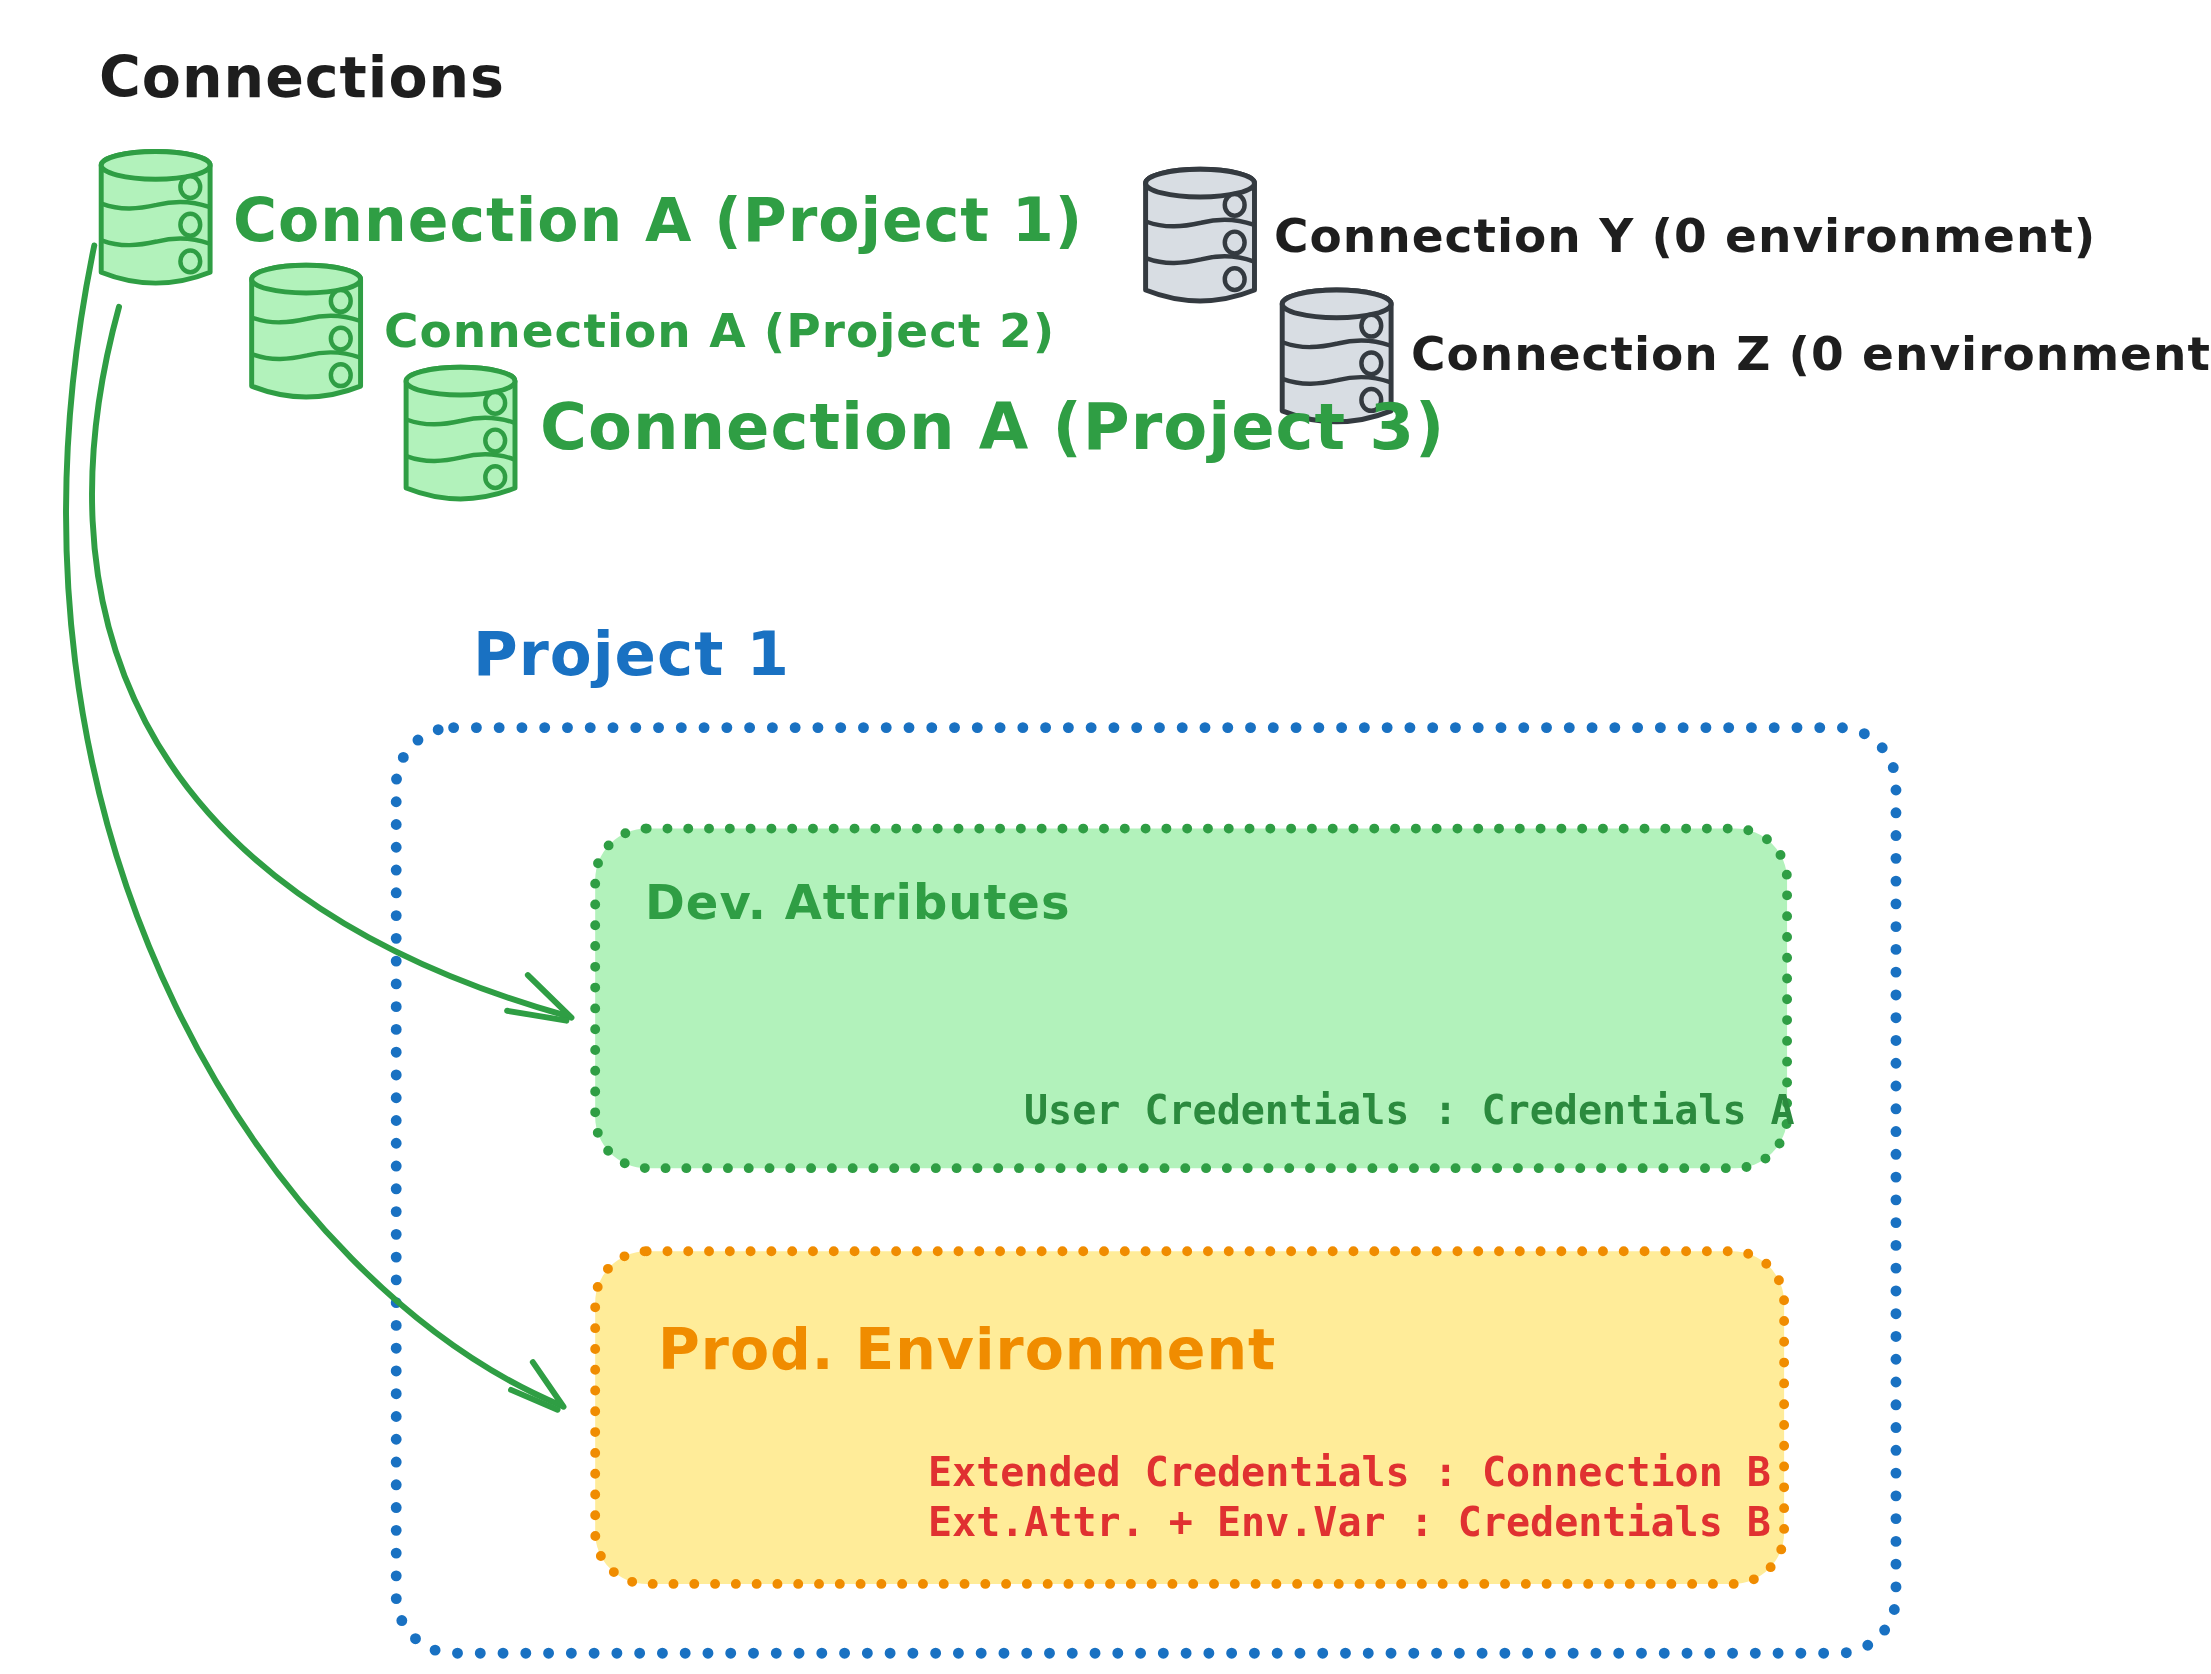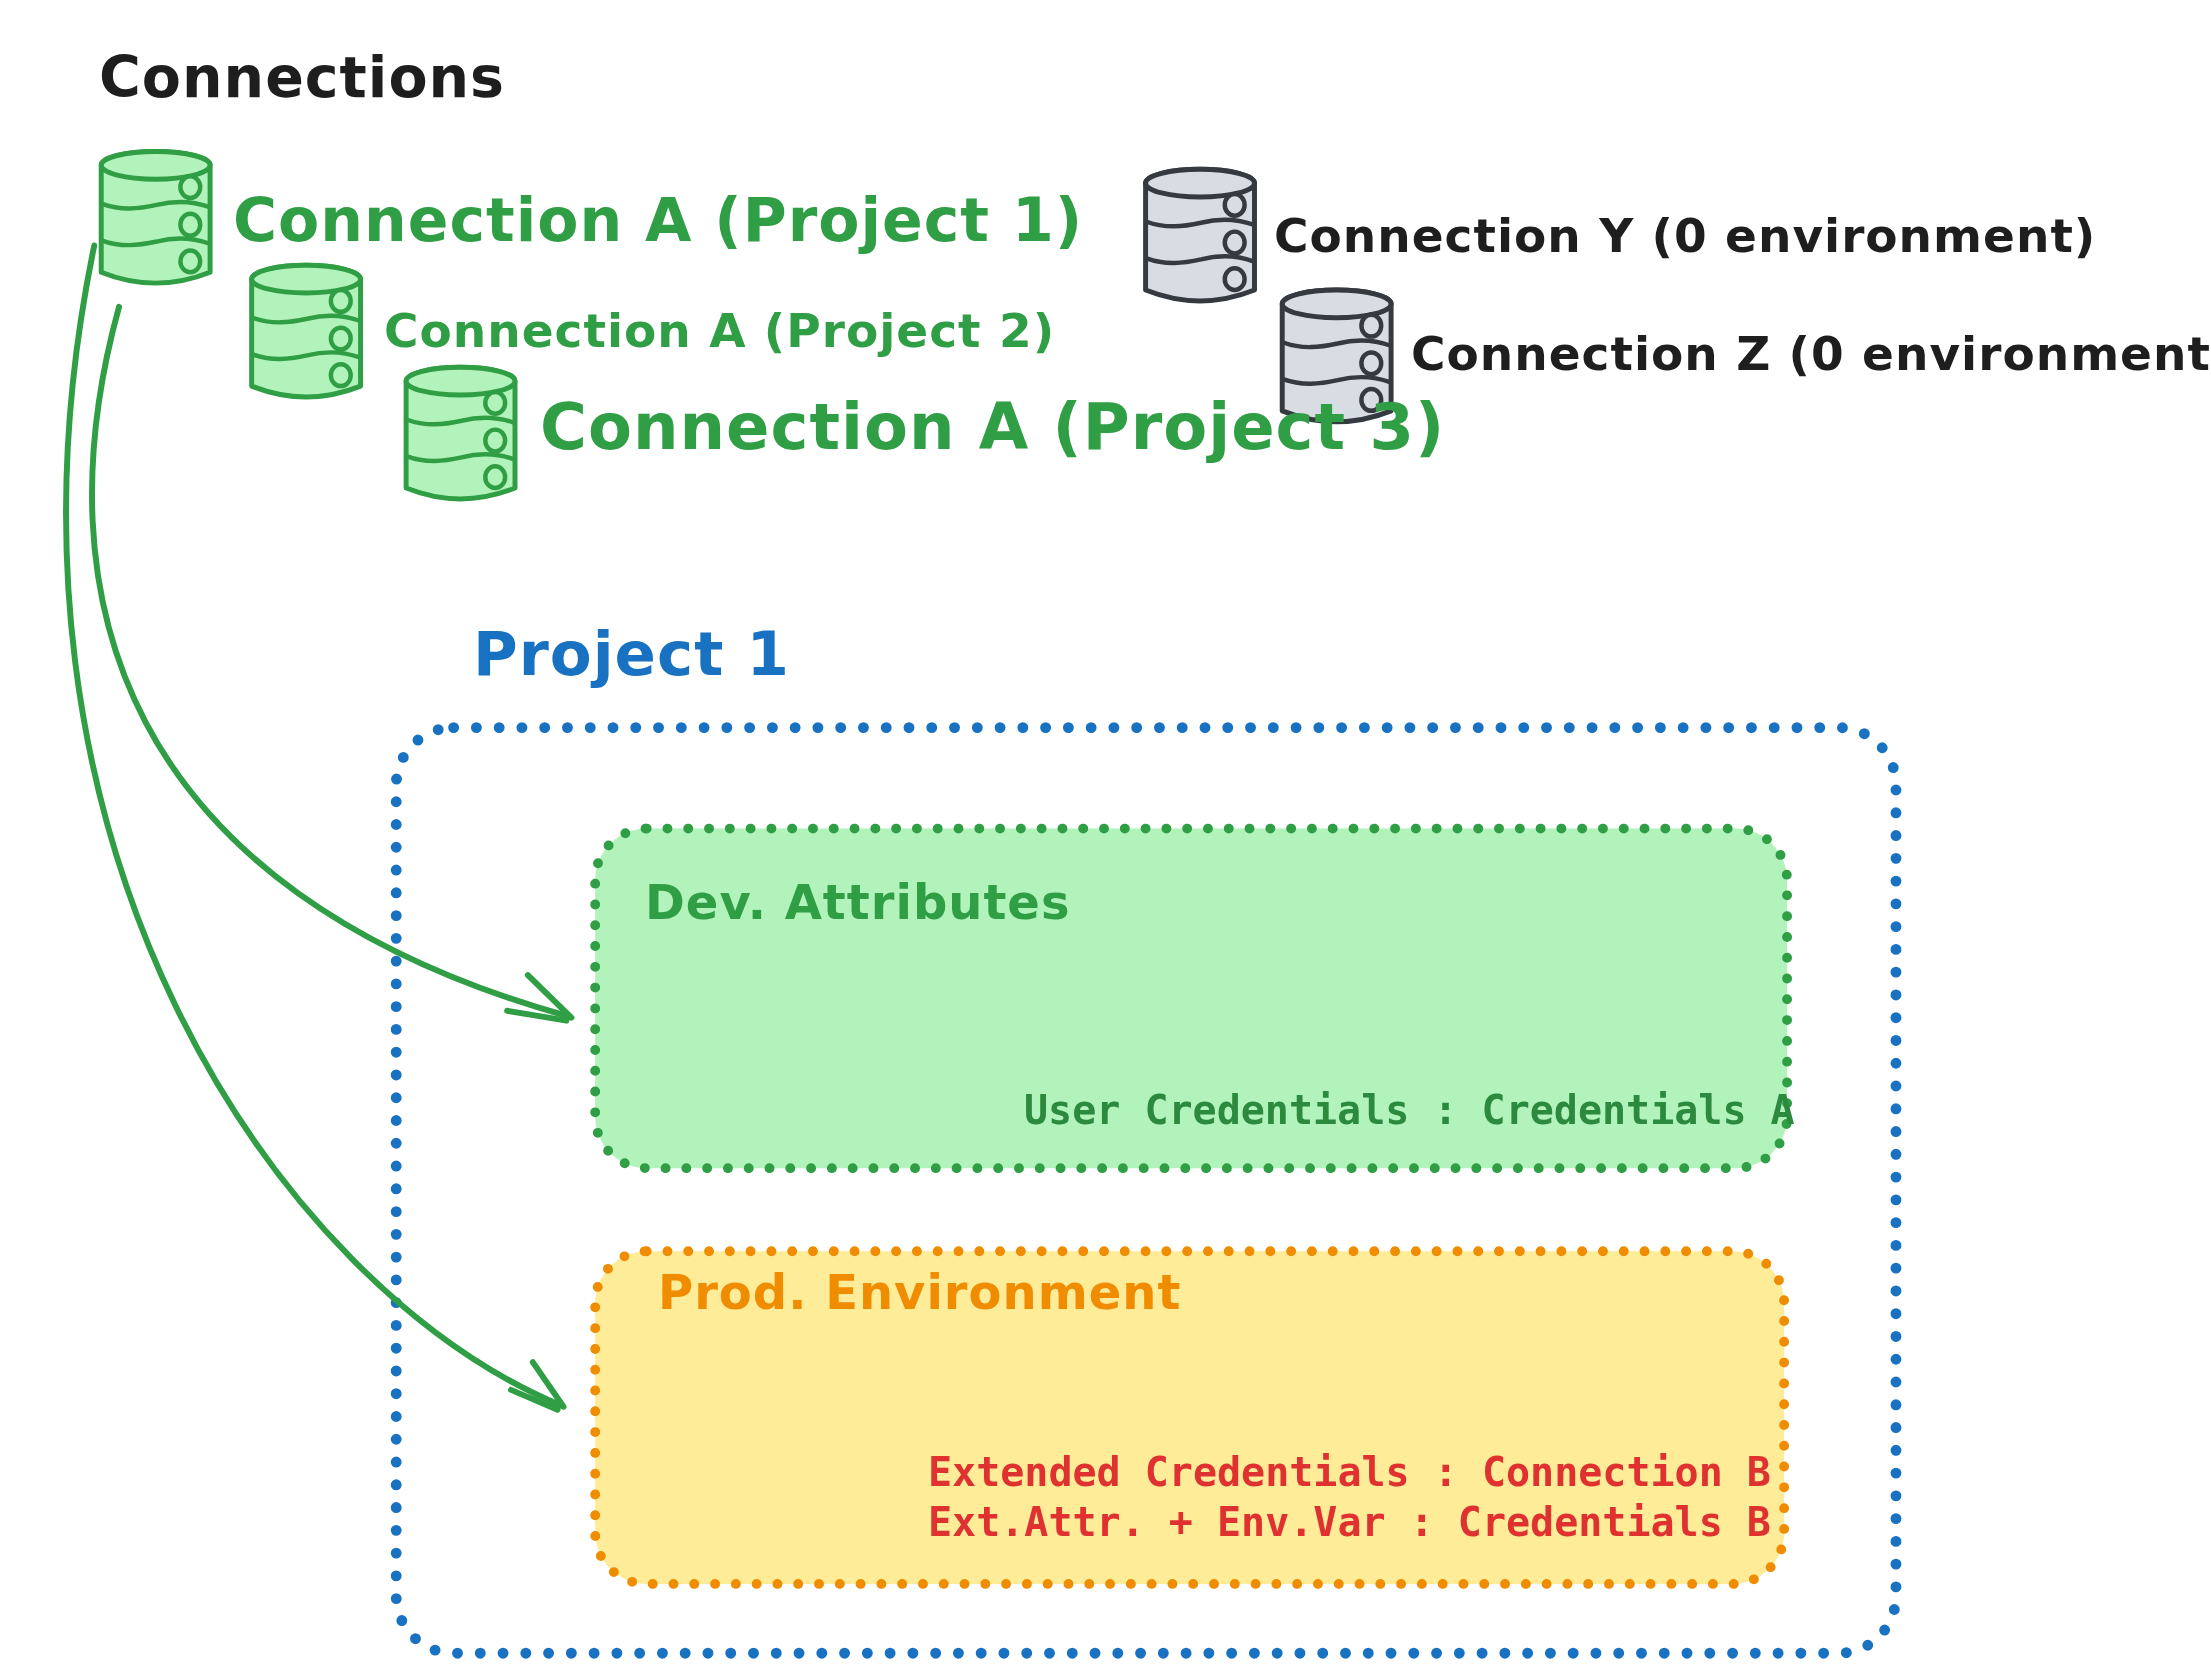--- a/index.html
+++ b/index.html
@@ -42,21 +42,21 @@
     font-weight:700;letter-spacing:1px;line-height:1;
   }
   .t-title{left:83px;top:77px;font-size:57px;color:var(--ink);margin-left:16px;}
   .t-a1{left:233px;top:220px;font-size:60px;color:var(--green);}
   .t-a2{left:384px;top:330px;font-size:47px;color:var(--green);}
   .t-a3{left:540px;top:427px;font-size:64px;color:var(--green);}
   .t-y{left:1274px;top:235px;font-size:47px;color:var(--ink);}
   .t-z{left:1411px;top:353px;font-size:47px;color:var(--ink);}
   .t-project{left:473px;top:653px;font-size:61px;color:var(--blue_text);}
   .t-dev{left:645px;top:902px;font-size:48px;color:var(--green);}
-  .t-prod{left:658px;top:1292px;font-size:48px;color:var(--orange);}
+  .t-prod{left:658px;top:1349px;font-size:57px;color:var(--orange);}
   .mono{
     font-family:"DejaVu Sans Mono","Liberation Mono",monospace;
     font-weight:700;letter-spacing:0;
   }
   .t-devcred{left:990px;top:1110px;font-size:40px;color:var(--green_text_mono);margin-left:34px;}
   .t-prodlines{
     position:absolute;left:928px;top:1447px;white-space:nowrap;
     font-size:40px;line-height:50px;color:var(--red);
   }
 </style>

